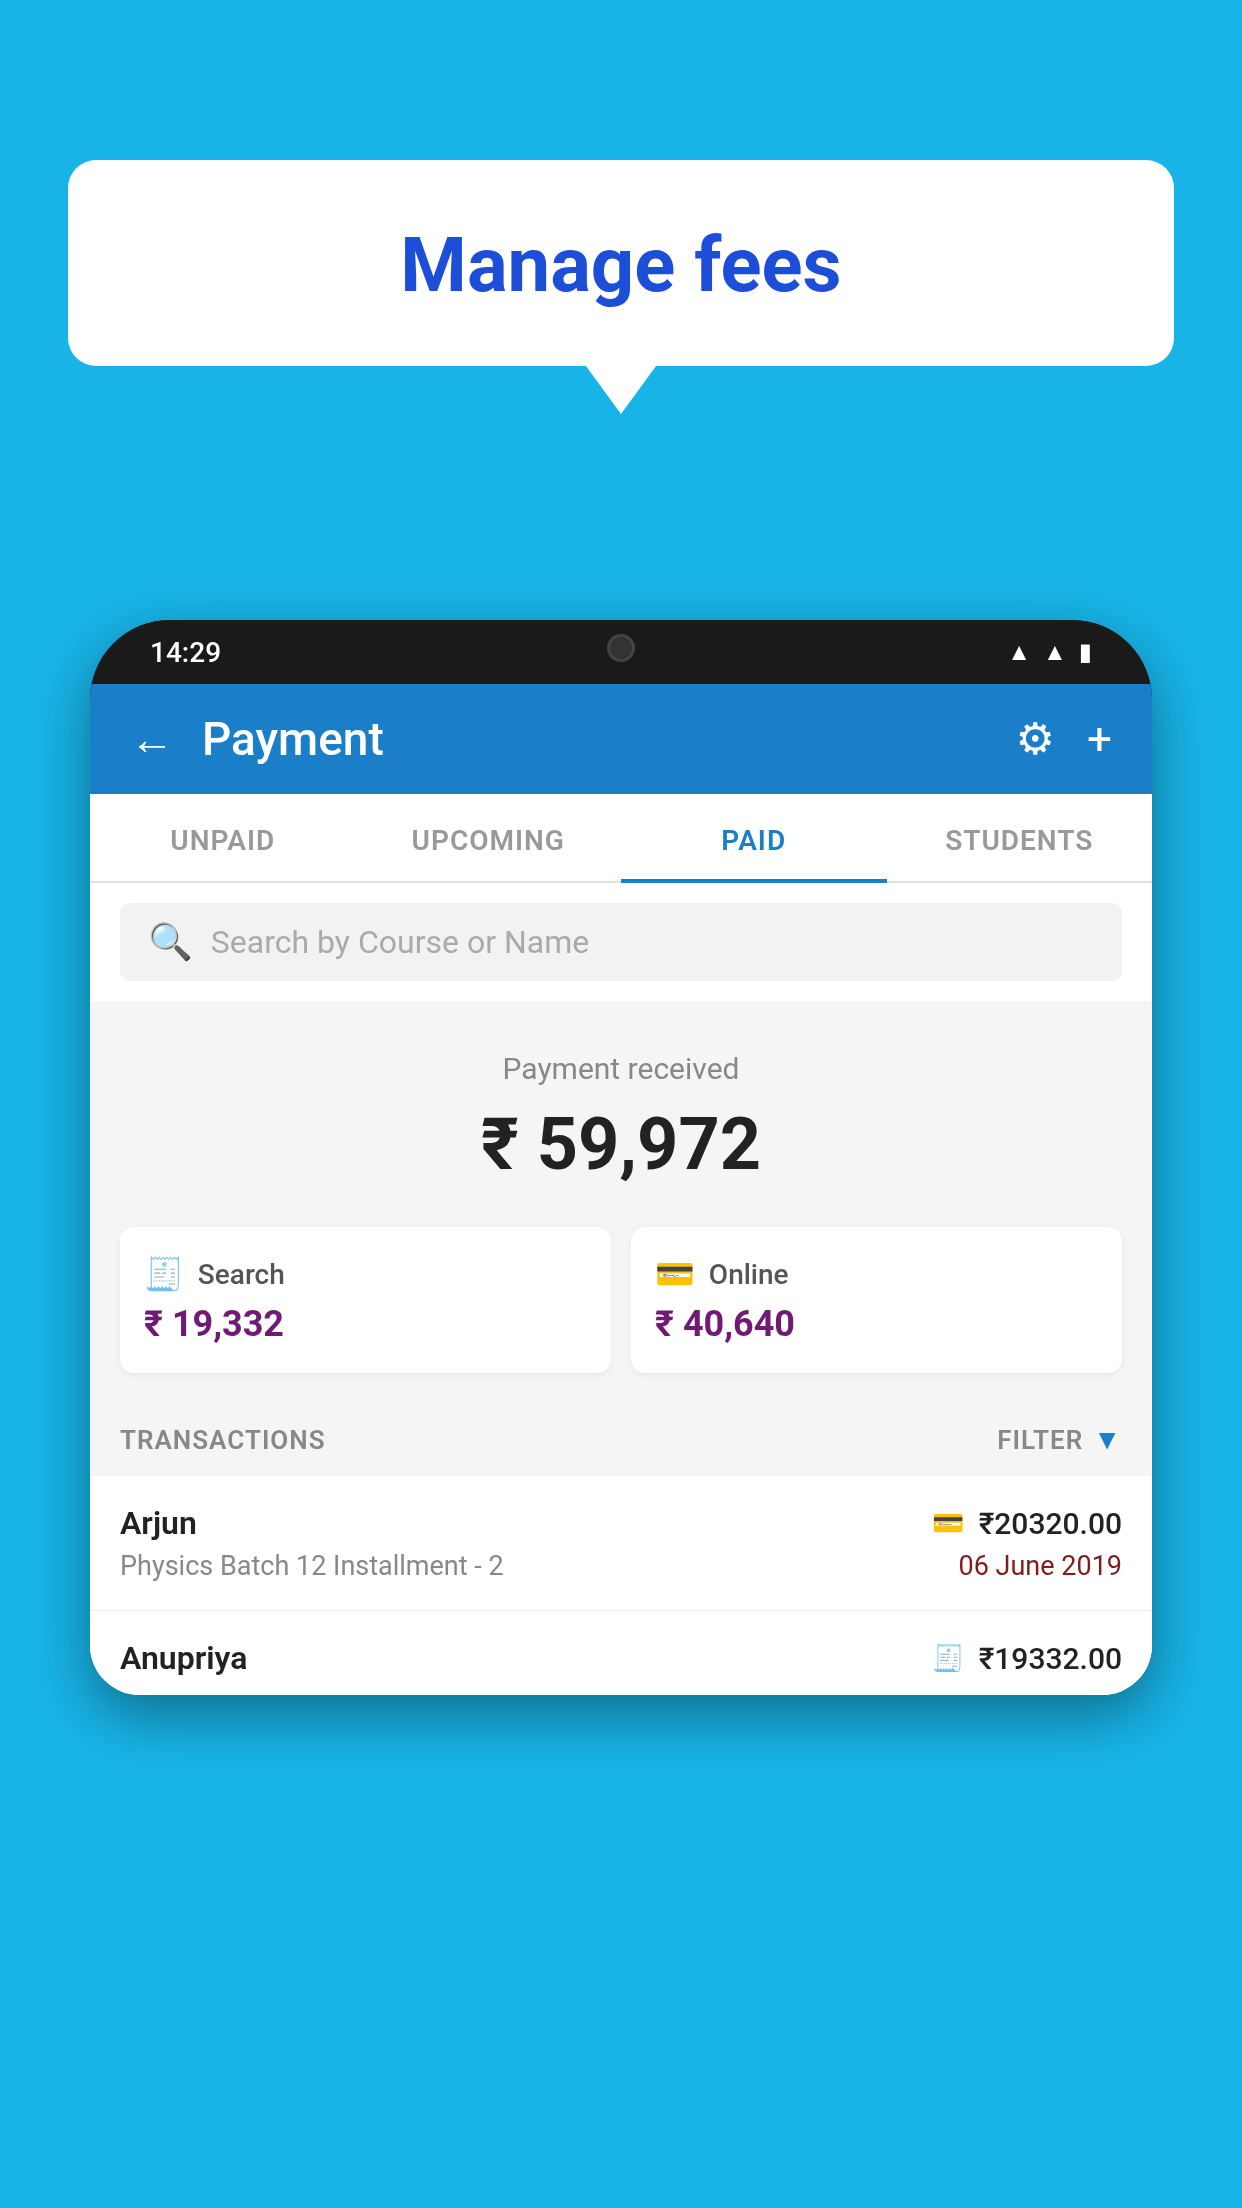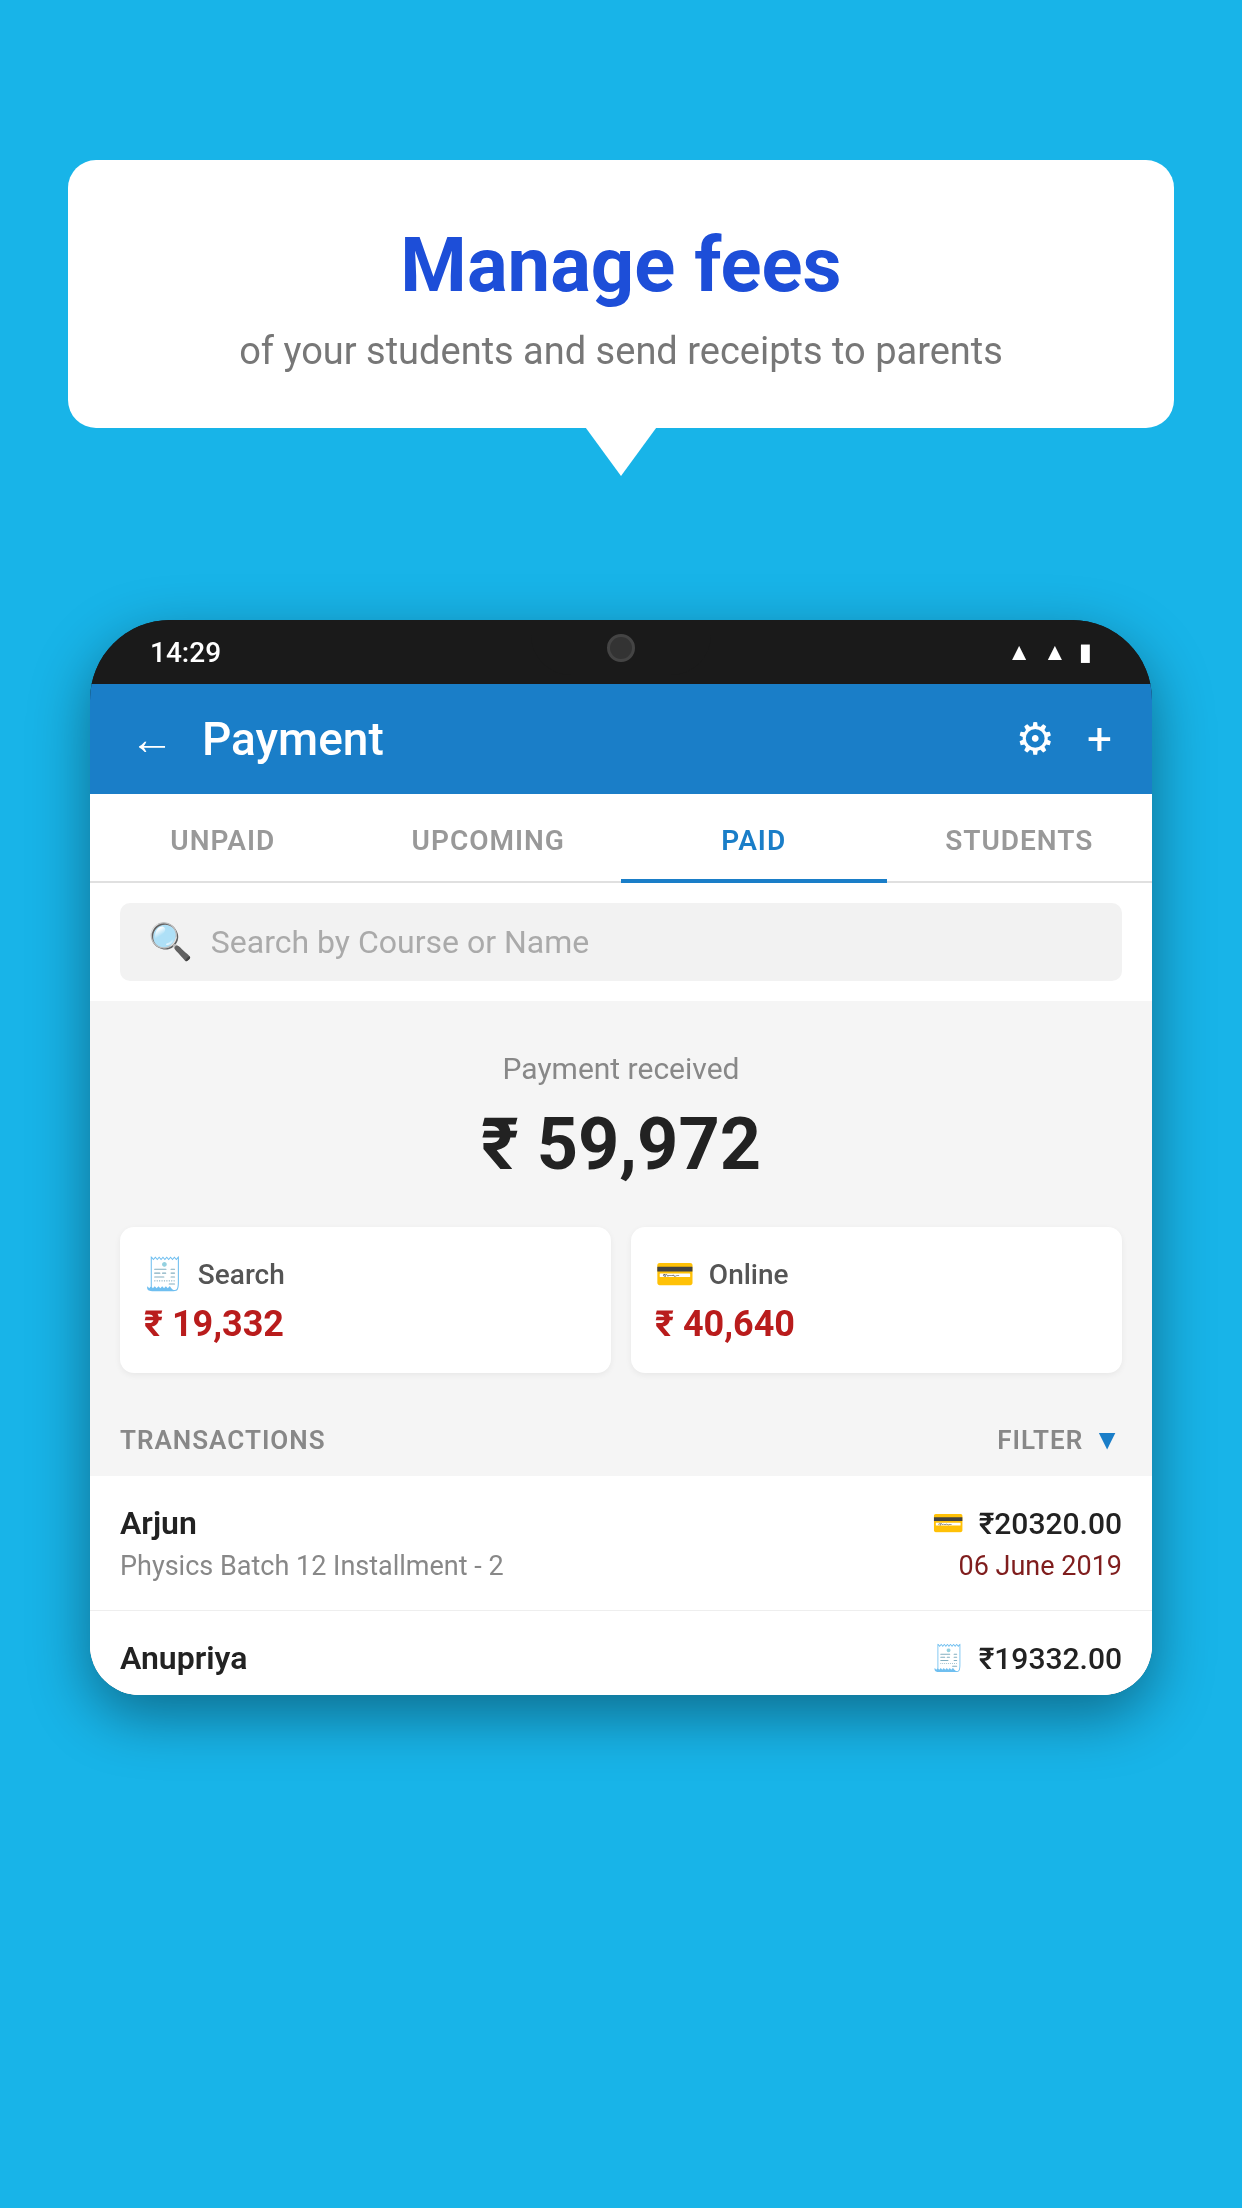--- a/index.html
+++ b/index.html
@@ -270,21 +270,21 @@
 
     .card-label {
       color: #555;
       font-size: 28px;
       font-weight: 500;
     }
 
     .card-amount {
       font-size: 36px;
       font-weight: 700;
-      color: #b91c1c;
+      color: #701a75;
       margin-top: 4px;
     }
 
     
     .transactions-header {
       background: #f5f5f5;
       padding: 20px 30px;
       display: flex;
       align-items: center;
       justify-content: space-between;
@@ -373,21 +373,20 @@
     .transaction-row-partial {
       padding: 28px 30px 10px;
       background: white;
     }
   </style>
 </head>
 <body>
 
 <div class="speech-bubble">
   <div class="bubble-title">Manage fees</div>
-  <div class="bubble-subtitle">of your students and send receipts to parents</div>
 </div>
 
 <div class="phone-wrapper">
   <div class="phone">
 
     <div class="phone-top">
       <span class="status-time">14:29</span>
       <div class="phone-notch">
         <div class="phone-camera"></div>
       </div>

